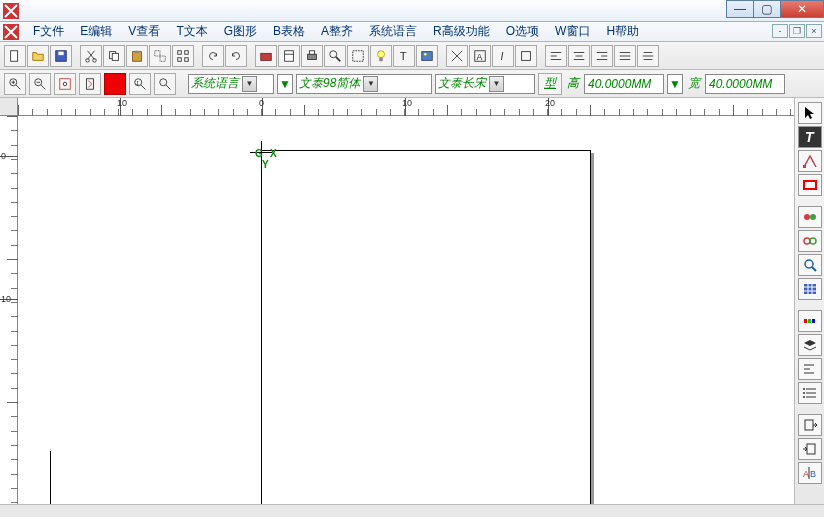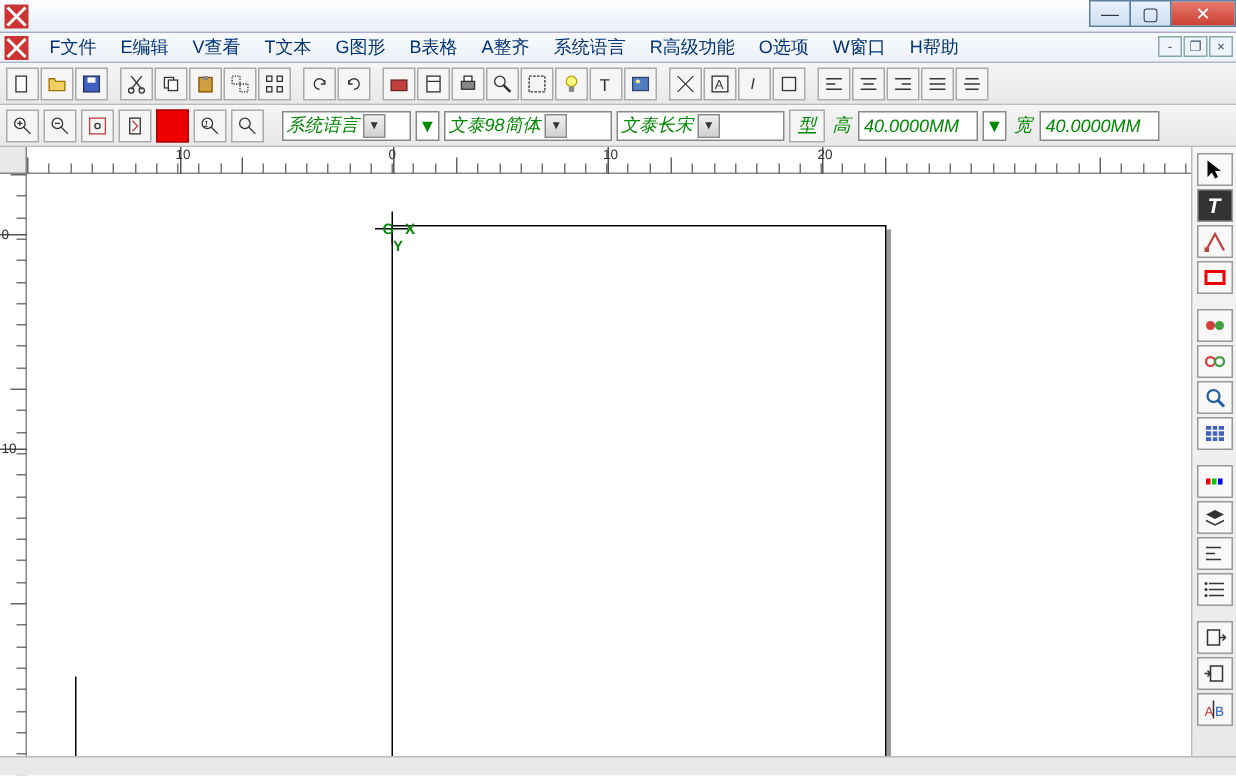--- a/index.html
+++ b/index.html
@@ -319,25 +319,25 @@
         <circle cx="6" cy="6" r="4" fill="none" stroke="#333"></circle>
         <line x1="9" y1="9" x2="14" y2="14" stroke="#333"></line>
       </svg>
     </div>
   <div class="tsep"></div>
   <div class="combo" style="width:86px;">
       <span>系统语言</span>
       <span class="drop">▼</span>
     </div>
   <div class="combo drop" style="width:16px;padding:0;justify-content:center;">▼</div>
-  <div class="combo" style="width:112px;">
+  <div class="combo" style="width:136px;">
       <span>文泰98简体</span>
       <span class="drop">▼</span>
     </div>
-  <div class="combo" style="width:112px;">
+  <div class="combo" style="width:100px;">
       <span>文泰长宋</span>
       <span class="drop">▼</span>
     </div>
   <div class="tbtn lbl" style="width:24px;text-decoration:underline;">型</div>
   <div class="lbl">高</div>
   <div class="dim-input">
       <span>40.0000MM</span>
     </div>
   <div class="combo drop" style="width:16px;padding:0;justify-content:center;">▼</div>
   <div class="lbl">宽</div>

